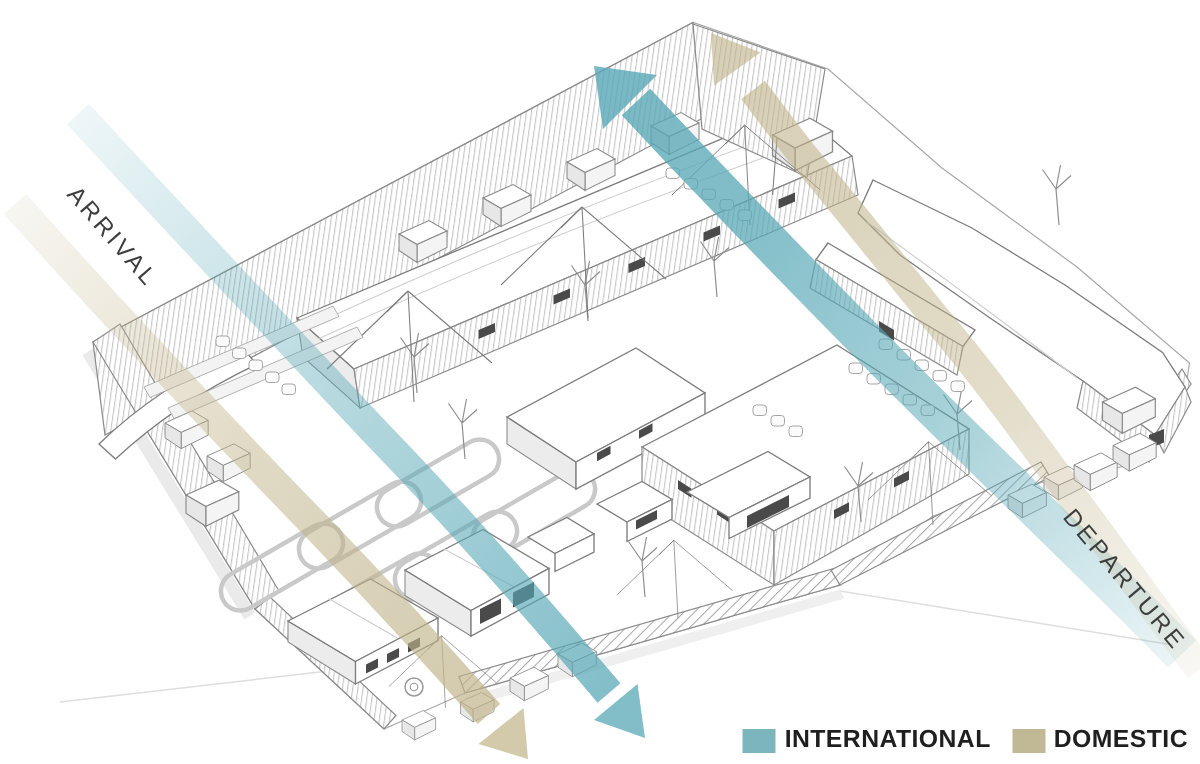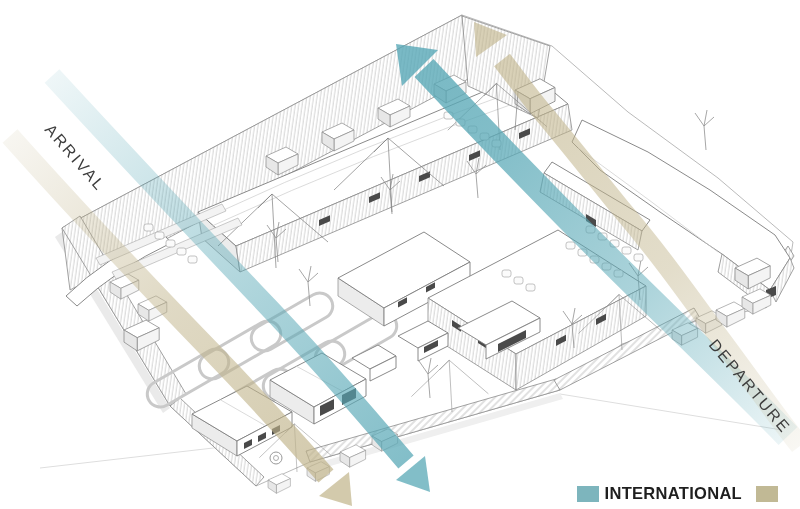--- a/index.html
+++ b/index.html
@@ -20,21 +20,21 @@
   .slit{fill:#4a4a4a;stroke:none;}
   .ground{fill:#ffffff;stroke:#a8a8a8;stroke-width:.8;}
   .shadow{stroke:none;}
   .faint{stroke:#dedede;stroke-width:1;fill:none;}
   .counter{fill:#f3f3f3;stroke:#999;stroke-width:.5;}
   .st-i{stop-color:var(--international-flow);}
   .st-d{stop-color:var(--domestic-flow);}
   .head-i{fill:var(--international-flow);stroke:none;}
   .head-d{fill:var(--domestic-flow);stroke:none;}
   .map-label{fill:#3d3d3d;font-size:16px;letter-spacing:2.2px;font-weight:400;}
-  .legend{position:absolute;right:22px;bottom:6px;display:flex;gap:14px;
+  .legend{position:absolute;right:8px;bottom:6px;display:flex;gap:14px;
           align-items:center;font-weight:700;font-size:16.5px;color:#1f1f1f;
           letter-spacing:.3px;}
   .legend-item{display:flex;align-items:center;gap:6px;}
   .swatch{display:inline-block;width:22px;height:16px;}
 </style>
 </head>
 <body>
 
 <div class="stage">
 <svg width="800" height="509" viewBox="0 0 800 509" xmlns="http://www.w3.org/2000/svg">
@@ -263,15 +263,16 @@
   </g>
 </svg>
 
 <div class="legend">
   <div class="legend-item">
     <span class="swatch" style="background: rgb(125, 181, 189);"></span>
     <span>INTERNATIONAL</span>
   </div>
   <div class="legend-item">
     <span class="swatch" style="background: rgb(193, 185, 149);"></span>
+    <span>DOMESTIC</span>
   </div>
 </div>
 </div>
 
 </body></html>

